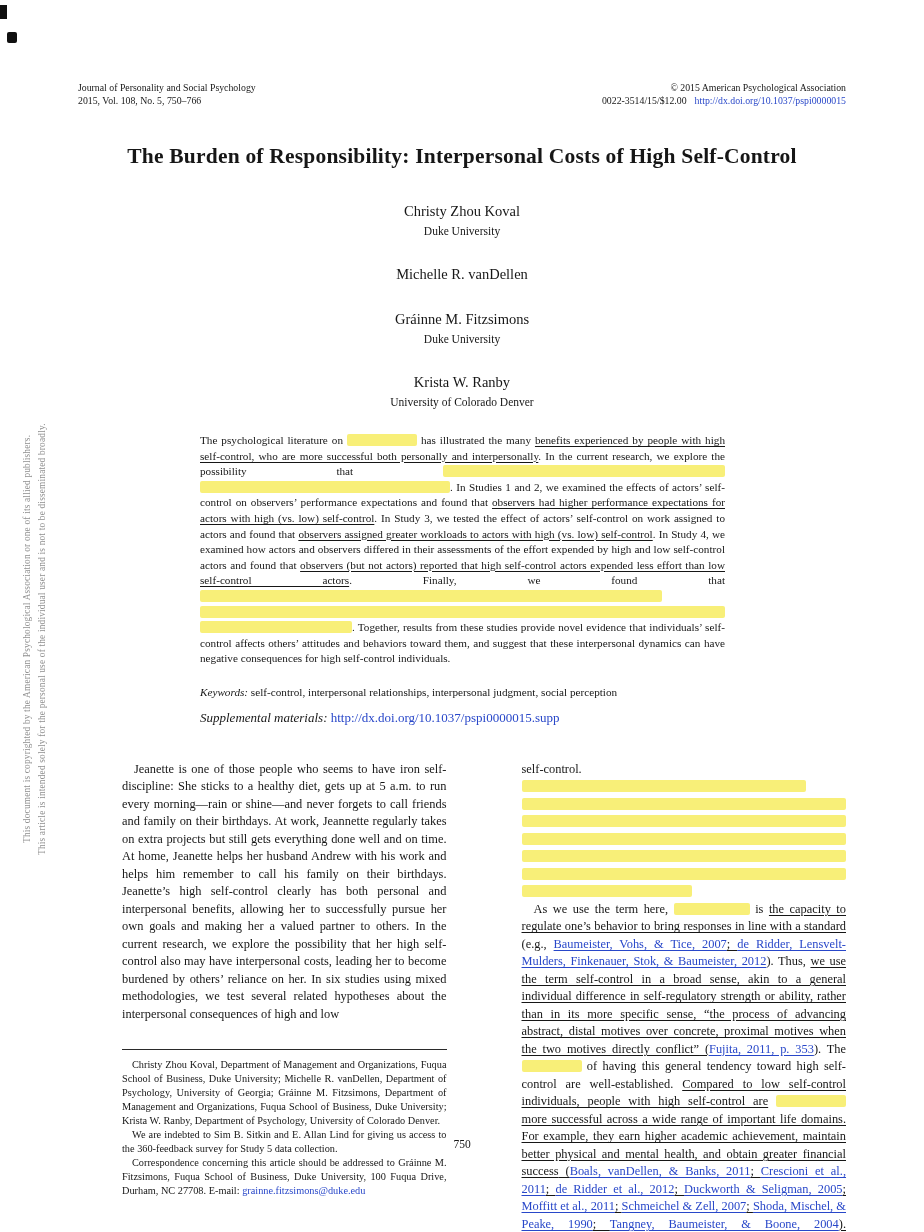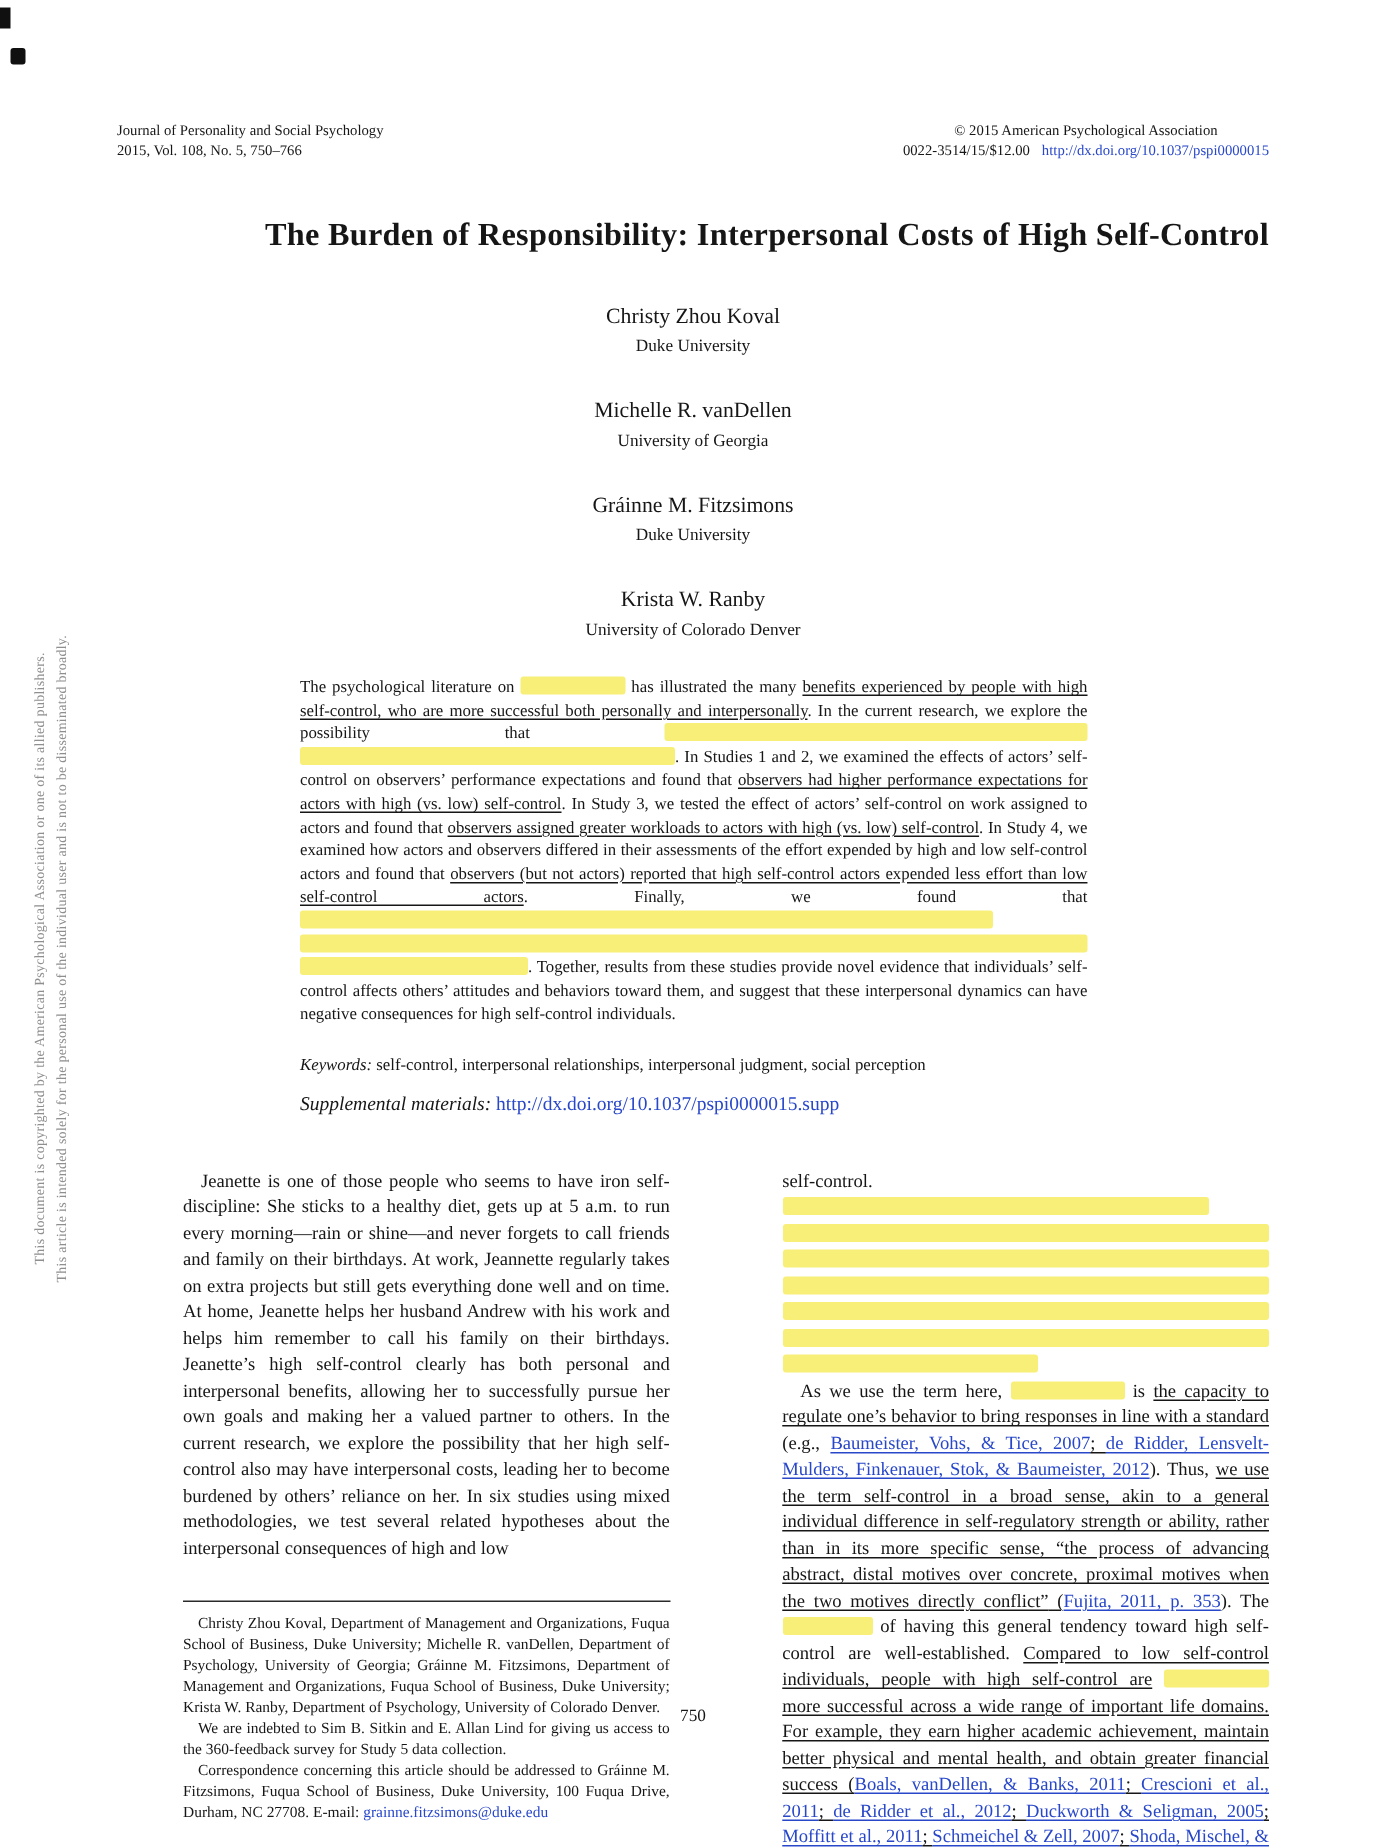--- a/index.html
+++ b/index.html
@@ -11,25 +11,25 @@
     margin: 0 auto;
     background: #ffffff;
     font-family: "Liberation Serif", "DejaVu Serif", serif;
     color: #161616;
     overflow: hidden;
   }
   .content { position: absolute; left: 78px; right: 78px; top: 0; }
 
   
   .header { display: flex; justify-content: space-between; margin-top: 82px; font-size: 9.8px; line-height: 12.5px; }
-  .header-right { text-align: center; }
+  .header-right { text-align: right; }
   .doi-link { margin-left: 8px; }
 
   
-  .title { text-align: right; font-size: 21.5px; line-height: 26px; margin-top: 36px; letter-spacing: 0.2px; }
+  .title { text-align: center; font-size: 21.5px; line-height: 26px; margin-top: 36px; letter-spacing: 0.2px; }
   .authors { display: grid; grid-template-columns: 1fr; row-gap: 28px; margin-top: 34px; text-align: center; }
   .author-name { font-size: 14.5px; line-height: 17px; }
   .author-affil { font-size: 11.5px; line-height: 14px; margin-top: 4px; }
 
   
   .abstract { margin: 24px 121px 0 122px; font-size: 11.2px; line-height: 15.6px; text-align: justify; }
   .kw { margin: 18px 121px 0 122px; font-size: 11.2px; line-height: 15px; }
   .suppl { margin: 10px 121px 0 122px; font-size: 13px; line-height: 15px; }
 
   
@@ -104,21 +104,20 @@
 
     <h1 class="title">The Burden of Responsibility: Interpersonal Costs of High Self-Control</h1>
 
     <div class="authors">
       <div>
         <div class="author-name">Christy Zhou Koval</div>
         <div class="author-affil">Duke University</div>
       </div>
       <div>
         <div class="author-name">Michelle R. vanDellen</div>
-        <div class="author-affil">University of Georgia</div>
       </div>
       <div>
         <div class="author-name">Gráinne M. Fitzsimons</div>
         <div class="author-affil">Duke University</div>
       </div>
       <div>
         <div class="author-name">Krista W. Ranby</div>
         <div class="author-affil">University of Colorado Denver</div>
       </div>
     </div>

